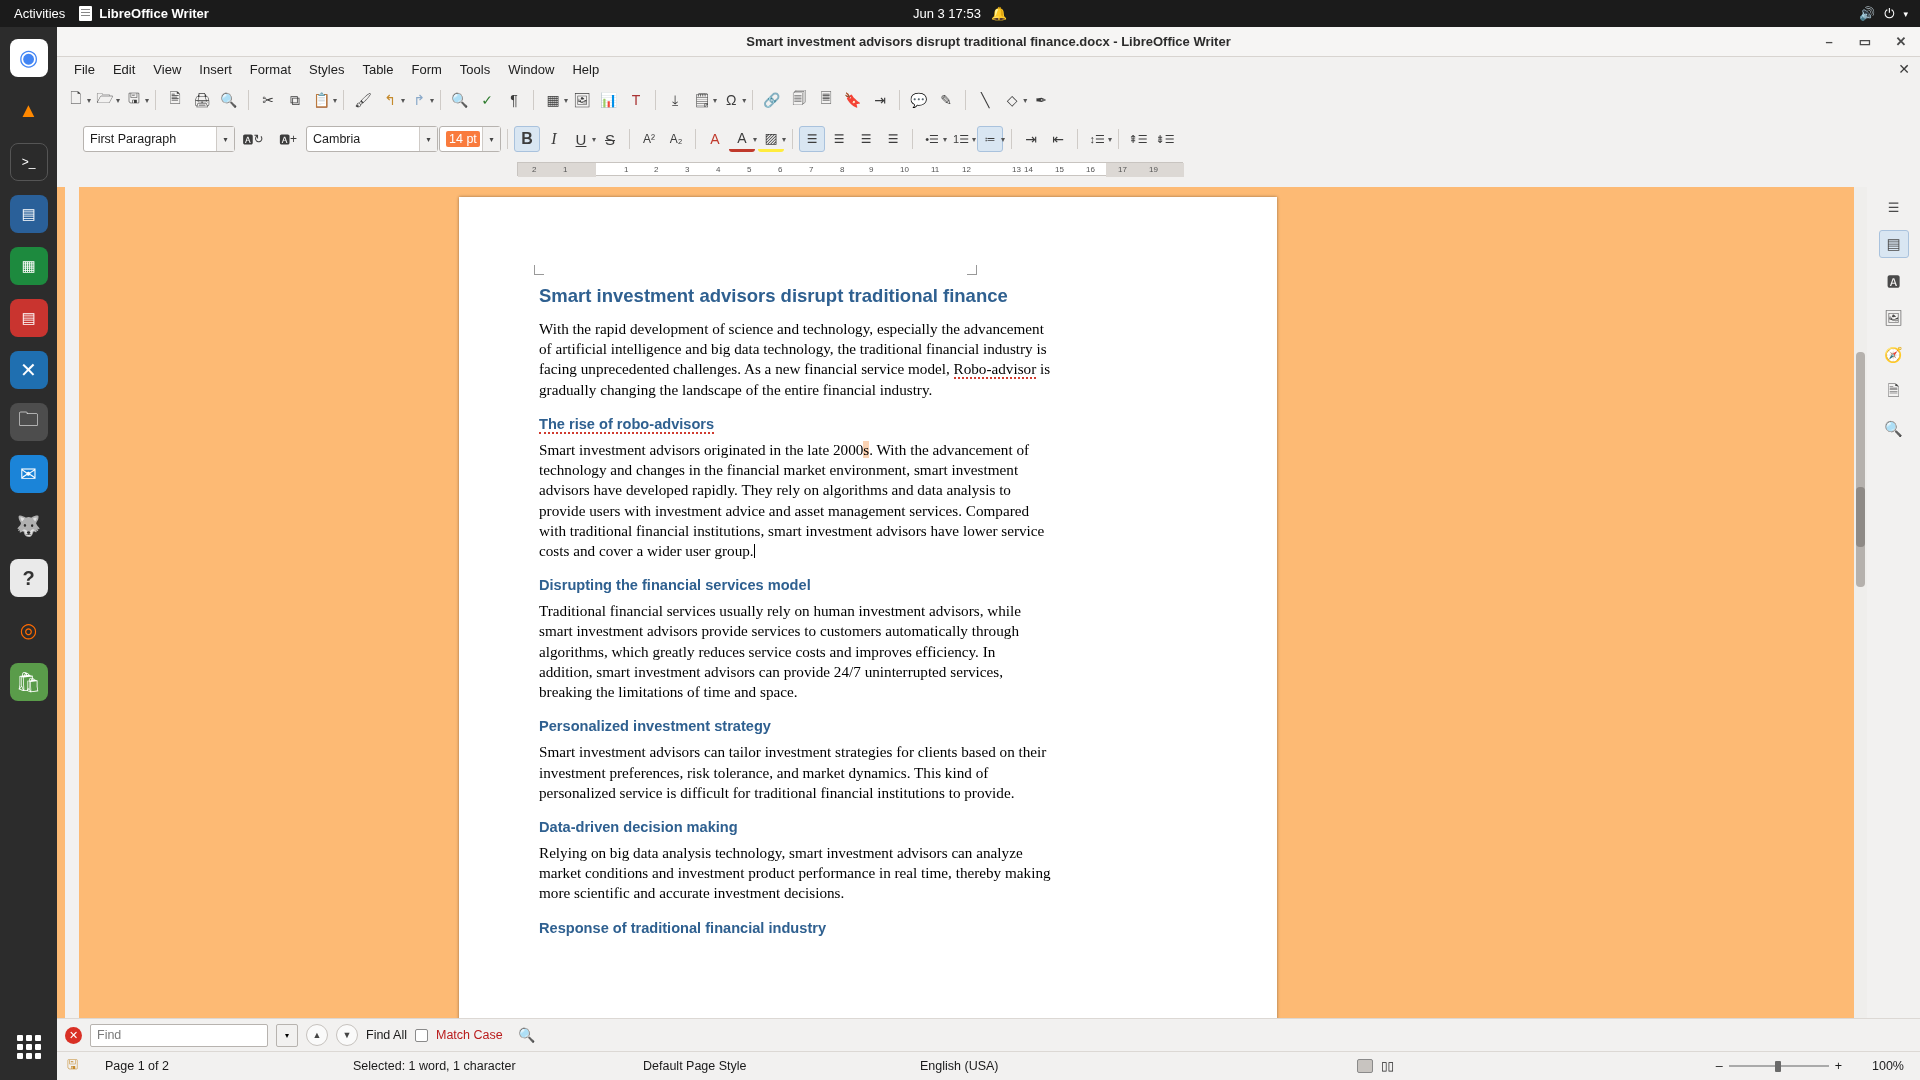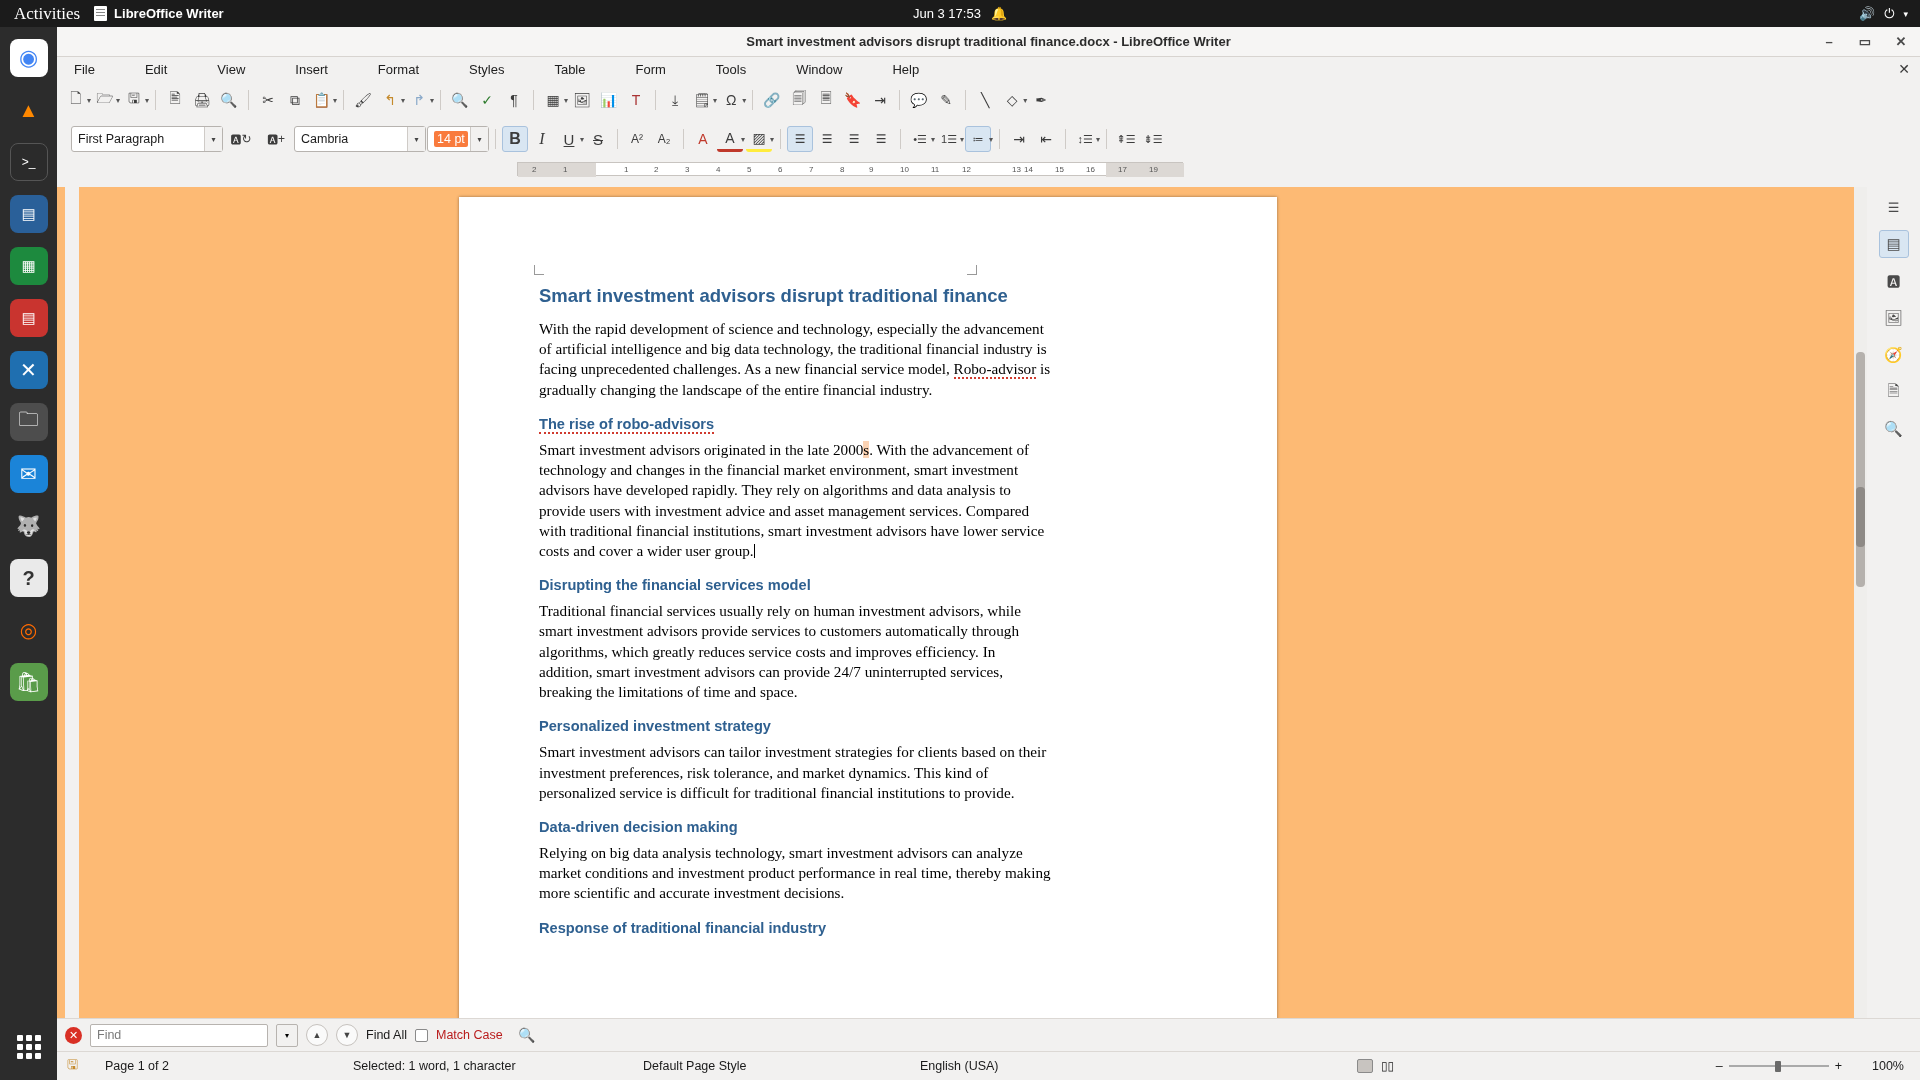--- a/index.html
+++ b/index.html
@@ -12,21 +12,21 @@
   }
   body { position: relative; }
 
   
   #topbar {
     position: absolute; top: 0; left: 0; width: 1920px; height: 27px;
     background: #1b1b1b; color: #ffffff;
     display: flex; align-items: center;
     font-size: 13px;
   }
-  #topbar .activities { padding: 0 14px; font-size: 17px; font-family: Liberation Serif, serif; }
+  #topbar .activities { padding: 0 14px; font-size: 13px; }
   #topbar .appname { display: flex; align-items: center; gap: 7px; font-weight: bold; font-size: 13px;}
   #topbar .clock {
     position: absolute; left: 50%; transform: translateX(-50%);
     display: flex; align-items: center; gap: 10px; font-size: 13px;
   }
   #topbar .tray {
     position: absolute; right: 12px; display: flex; align-items: center; gap: 9px;
   }
   .doc-icon-sm {
     width: 13px; height: 15px; background: #ffffff; border-radius: 1px;
@@ -63,21 +63,21 @@
     display: flex; align-items: center; justify-content: center; position: relative;
     font-size: 13px; color: #2c2c2c; font-weight: bold;
   }
   #titlebar .winbtns { position: absolute; right: 6px; display: flex; gap: 10px; }
   .winbtn { width: 26px; height: 22px; border-radius: 4px; display:flex; align-items:center; justify-content:center;
             font-size: 13px; color:#4a4a4a; }
 
   
   #menubar {
     height: 24px; background: #f2f1f0; display: flex; align-items: center;
-    padding-left: 8px; font-size: 13px; color: #202020; position: relative; gap: 32px;
+    padding-left: 8px; font-size: 13px; color: #202020; position: relative;
   }
   #menubar .mi { padding: 2px 9px; }
   #menubar .closedoc { position: absolute; right: 10px; color: #3a3a3a; font-size: 14px;}
 
   
   #toolbar1, #toolbar2 {
     height: 38px; background: #f2f1f0; display: flex; align-items: center;
     padding-left: 6px; gap: 1px; border-bottom: none;
   }
   #toolbar2 { height: 40px; }
@@ -91,21 +91,21 @@
   .combo {
     height: 26px; background: #ffffff; border: 1px solid #b7b3af; border-radius: 3px;
     display: flex; align-items: center; font-size: 12.5px; color: #1a1a1a;
     padding-left: 6px; position: relative;
   }
   .combo .arrow {
     position: absolute; right: 0; top: 0; height: 100%; width: 18px;
     border-left: 1px solid #cfcbc7; display:flex; align-items:center; justify-content:center;
     font-size: 8px; color: #444; background: #f2f1f0;
   }
-  #stylecombo { width: 152px; margin-left: 8px; }
+  #stylecombo { width: 152px; margin-left: 20px; }
   #fontcombo { width: 132px; }
   #sizecombo { width: 62px; }
   #sizecombo .val { background: #f97b3d; color: #fff; padding: 1px 3px; border-radius: 2px; }
 
   
   #rulerarea { height: 20px; background: #f2f1f0; position: relative; }
   #ruler {
     position: absolute; left: 460px; top: 3px; width: 666px; height: 14px;
     background: #ffffff; border: 1px solid #c8c4c0; font-size: 8px; color: #555;
   }

